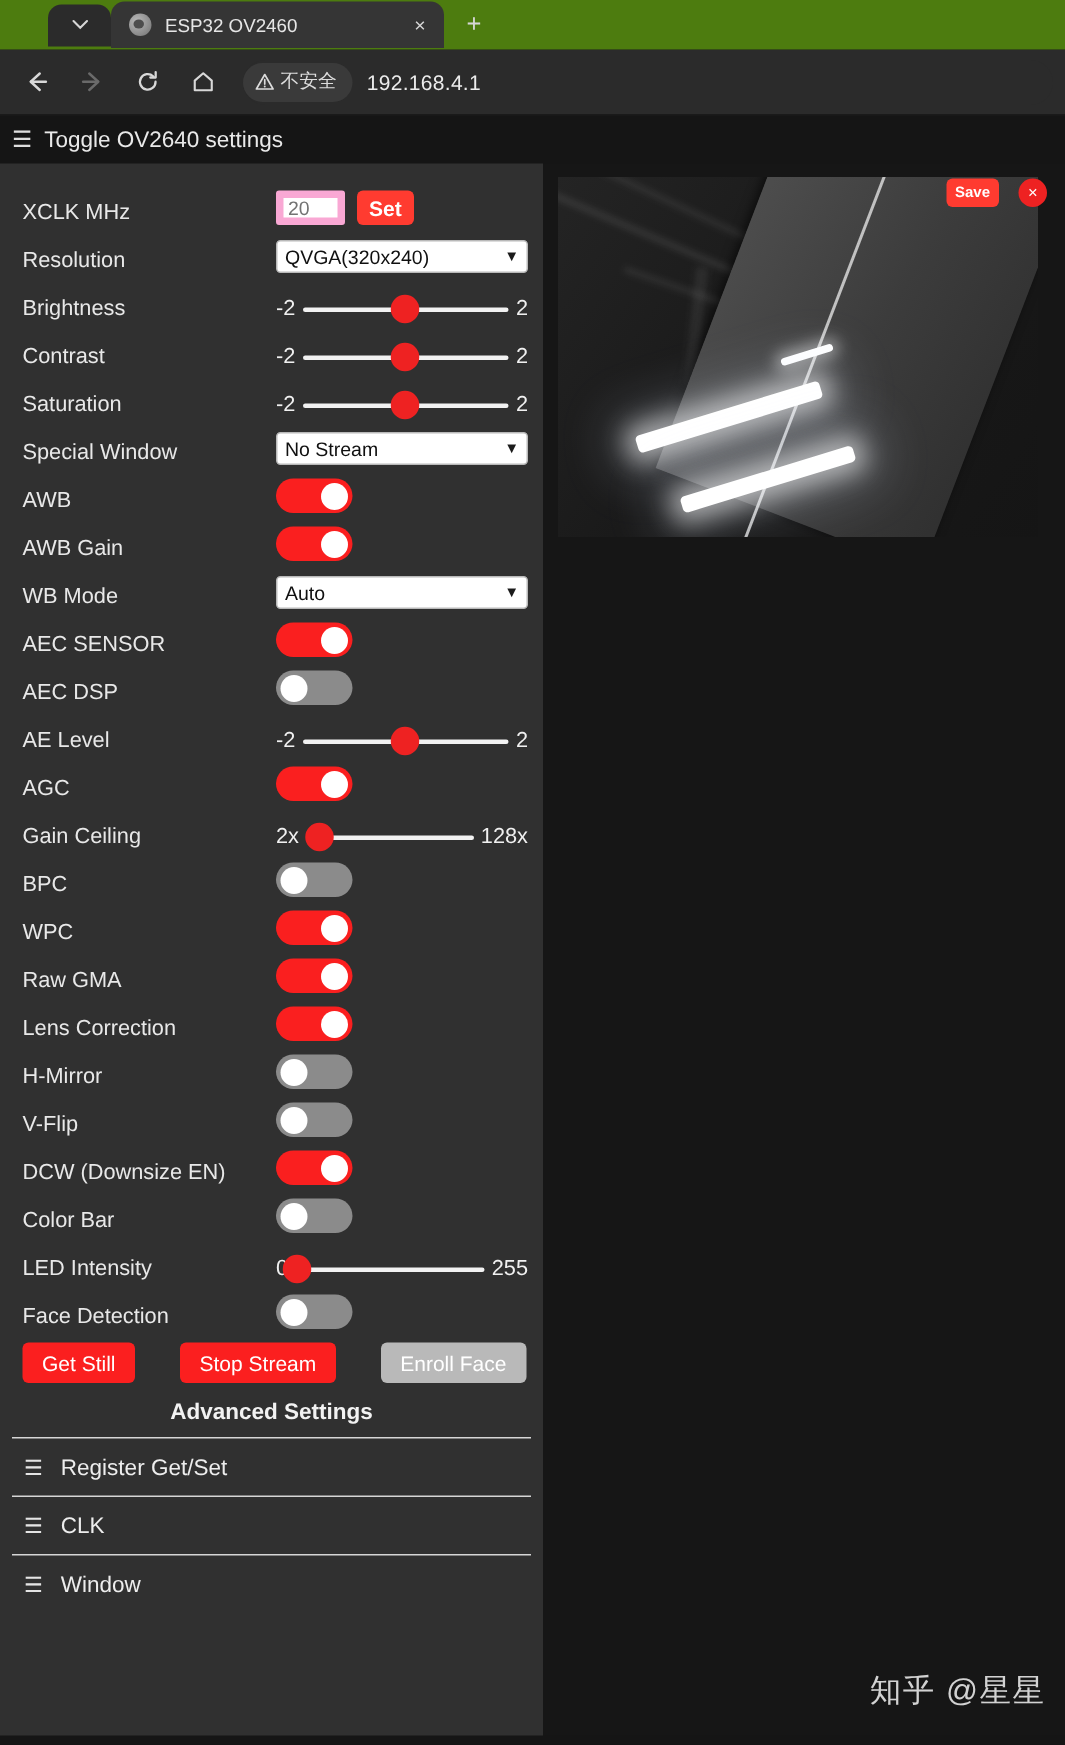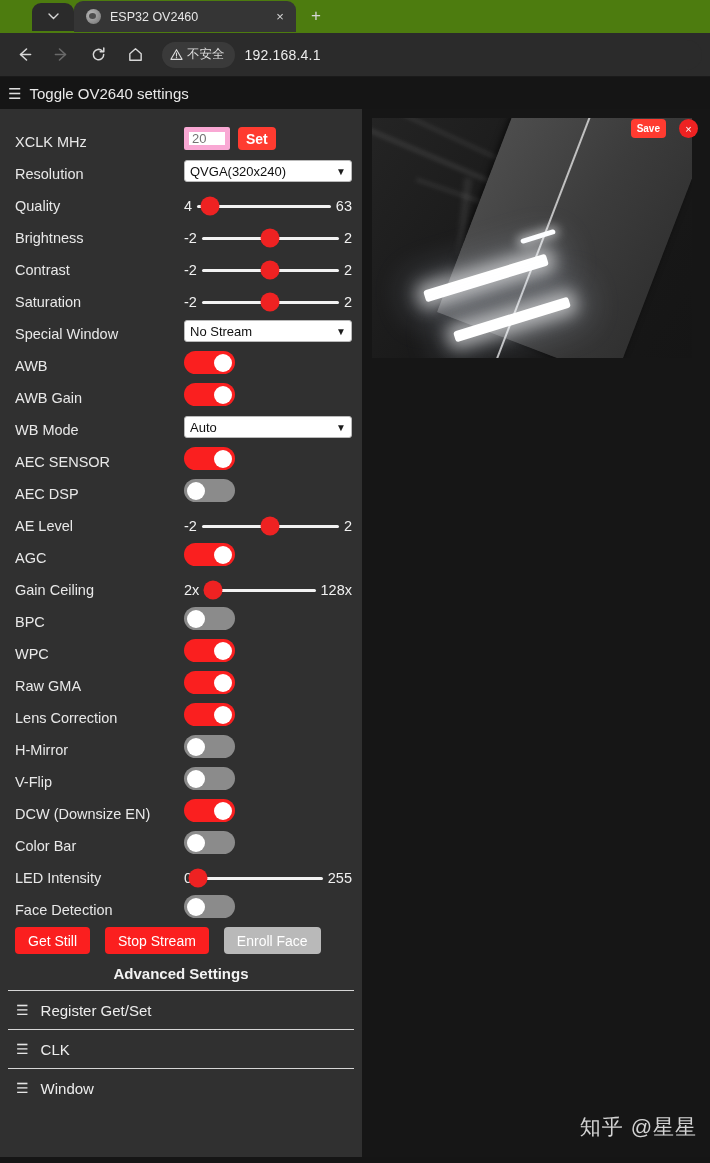--- a/index.html
+++ b/index.html
@@ -167,21 +167,21 @@
   .toggle.off { background: #8b8b8b; }
   .toggle .knob {
     position: absolute; top: 2.5px;
     width: 18px; height: 18px; border-radius: 50%;
     background: #ffffff;
   }
   .toggle.on .knob { right: 3px; }
   .toggle.off .knob { left: 3px; }
 
   
-  .btn-row { display: flex; gap: 15px; padding: 9px 0 4px 7px; }
+  .btn-row { display: flex; gap: 30px; padding: 9px 0 4px 7px; }
   .act-btn {
     height: 27px; padding: 0 13px; border: none; border-radius: 4px;
     font-size: 14px; font-family: "Liberation Sans", sans-serif;
     display: flex; align-items: center; justify-content: center;
     color: #ffffff;
   }
   .act-btn.primary { background: #fb1f1f; }
   .act-btn.disabled { background: #b9b9b9; color: #ffffff; }
 
   .adv-title {
@@ -348,32 +348,20 @@
       <div class="row">
         <span class="row-label">Resolution</span>
         <span class="row-control">
           <div class="select">
             <span>QVGA(320x240)</span>
             <span class="chev">▼</span>
           </div>
         </span>
       </div>
 
-      <div class="row">
-        <span class="row-label">Quality</span>
-        <span class="row-control">
-          <span class="slider-wrap">
-            <span class="slider-min">4</span>
-            <span class="slider-track">
-              <span class="slider-thumb" style="left: 10%;"></span>
-            </span>
-            <span class="slider-max">63</span>
-          </span>
-        </span>
-      </div>
       <div class="row">
         <span class="row-label">Brightness</span>
         <span class="row-control">
           <span class="slider-wrap">
             <span class="slider-min">-2</span>
             <span class="slider-track">
               <span class="slider-thumb" style="left: 50%;"></span>
             </span>
             <span class="slider-max">2</span>
           </span>

